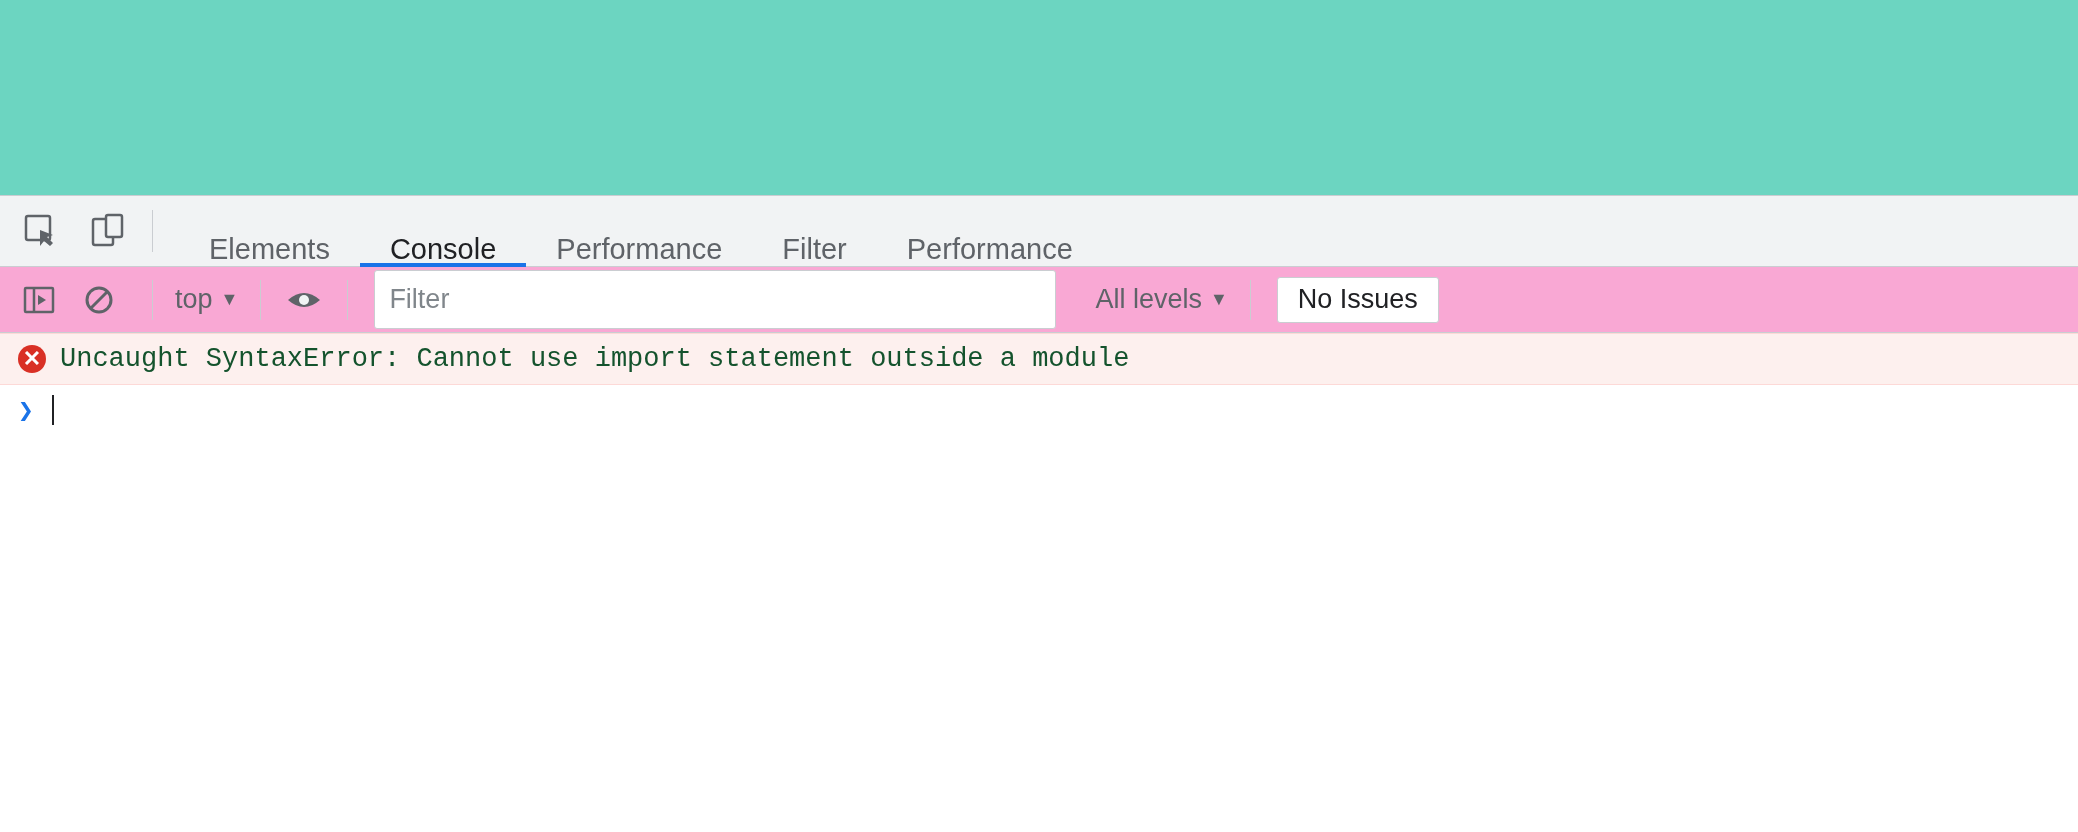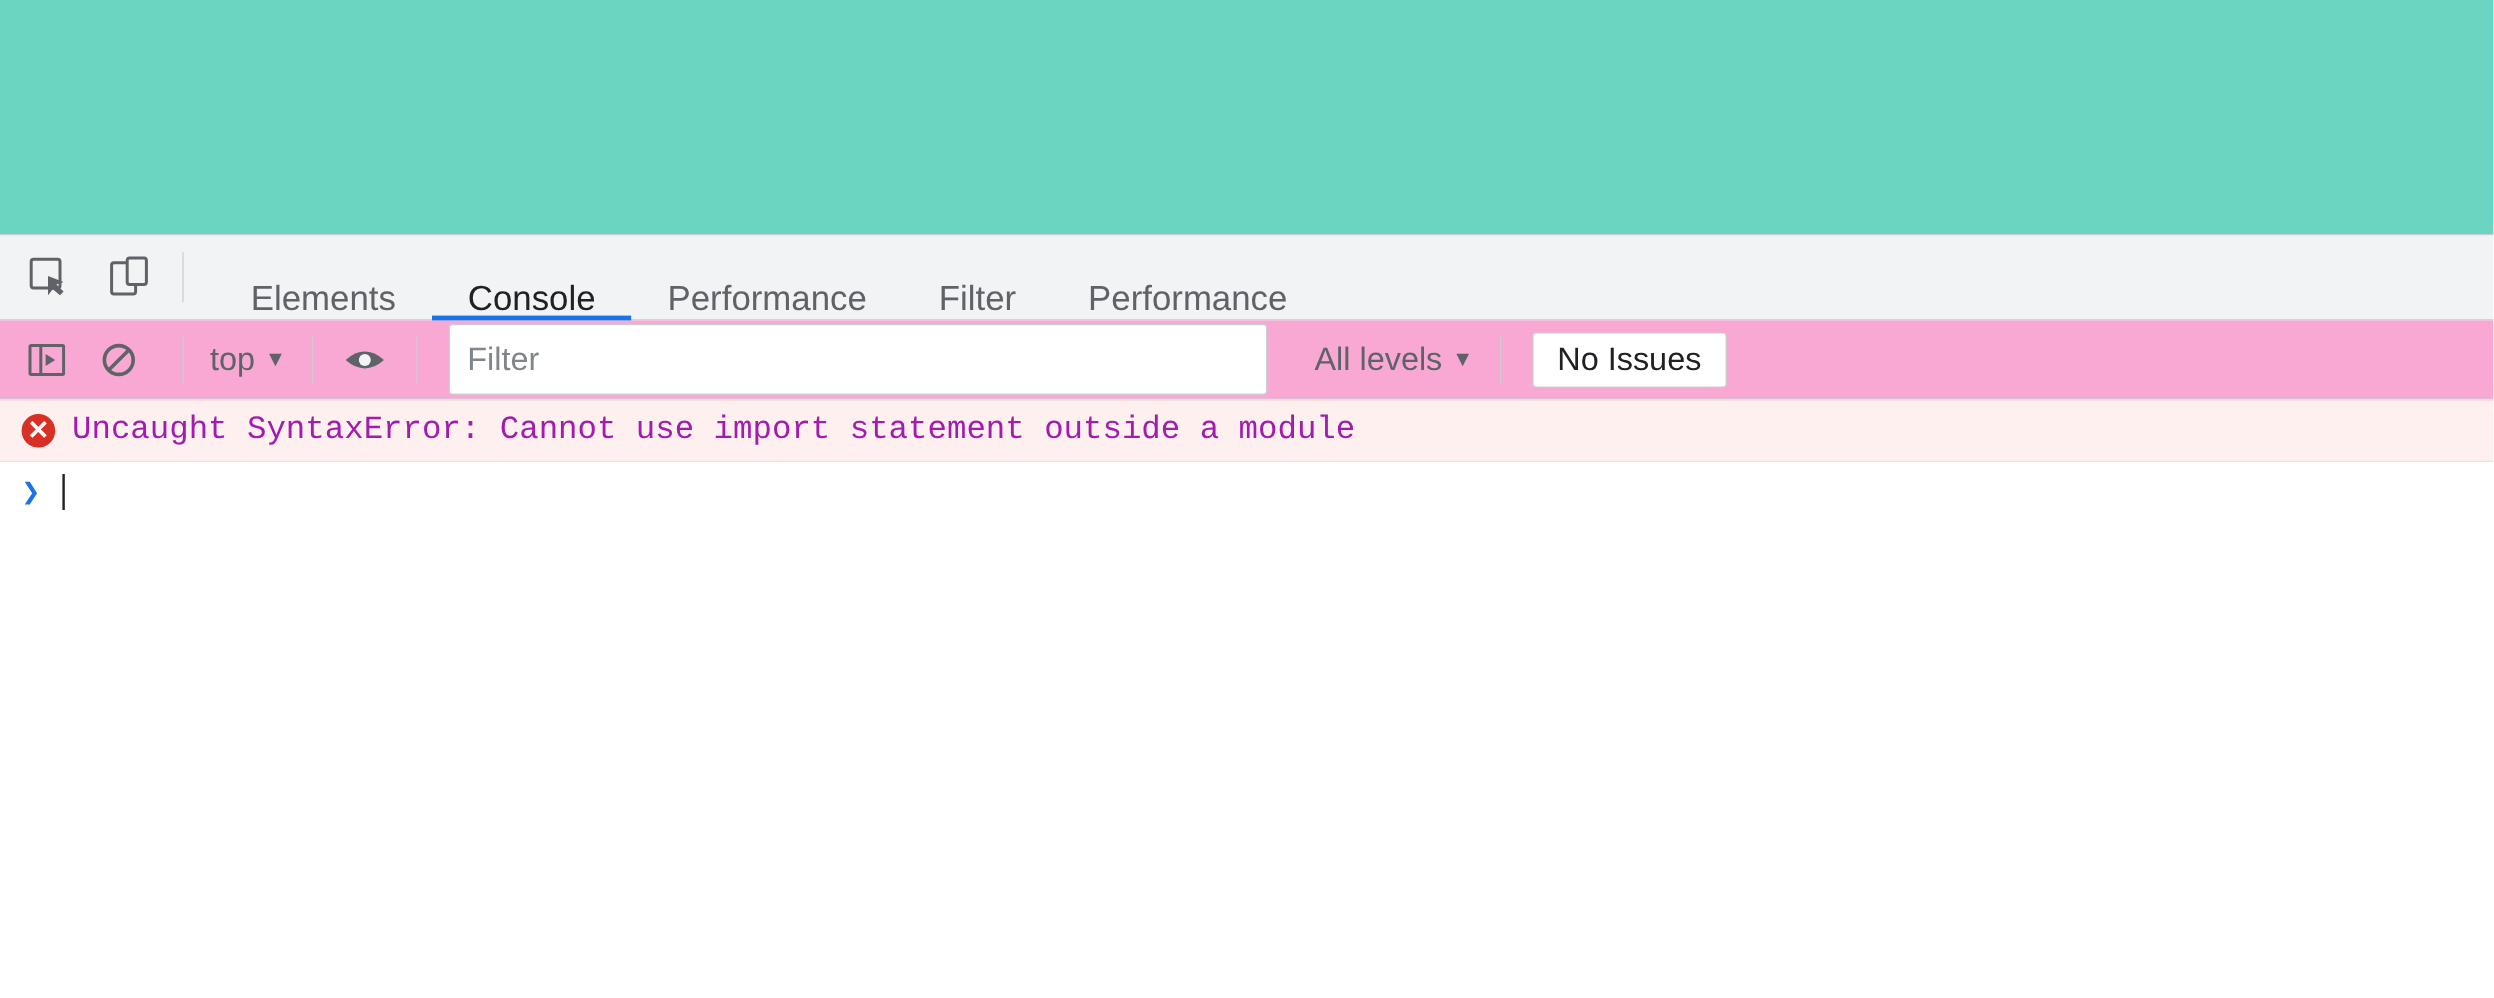--- a/index.html
+++ b/index.html
@@ -189,21 +189,21 @@
     }
     .error-x {
       color: #ffffff;
       font-size: 22px;
       font-weight: bold;
       line-height: 1;
     }
     .error-text {
       font-family: Menlo, Consolas, "Courier New", monospace;
       font-size: 27px;
-      color: #a21caf;
+      color: #14532d;
     }
     .prompt-row {
       width: 100%;
       padding: 10px 18px;
       display: flex;
       align-items: center;
       gap: 18px;
     }
     .prompt-chevron {
       color: #1a73e8;

